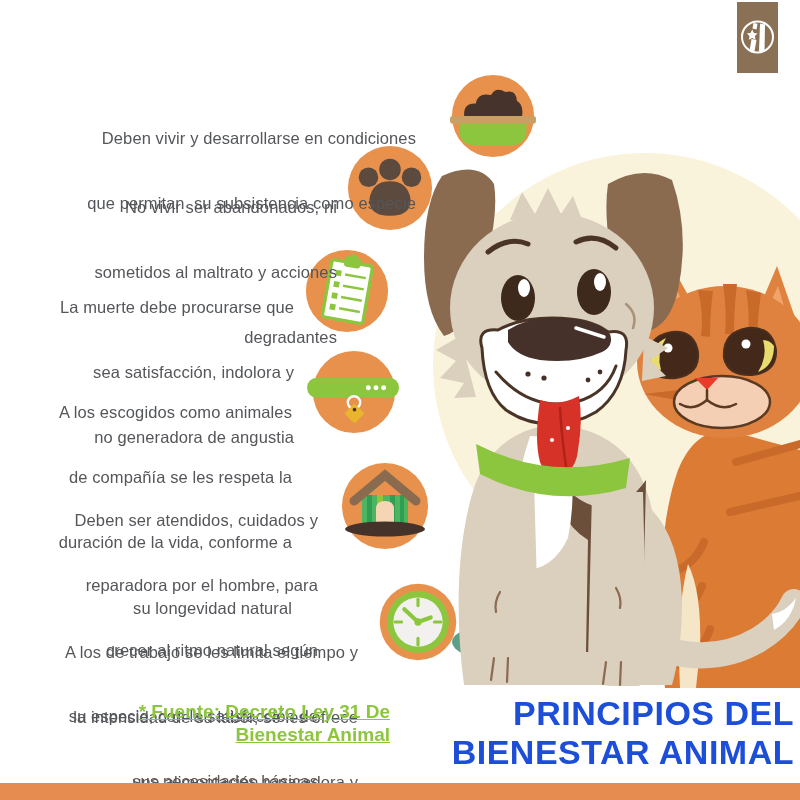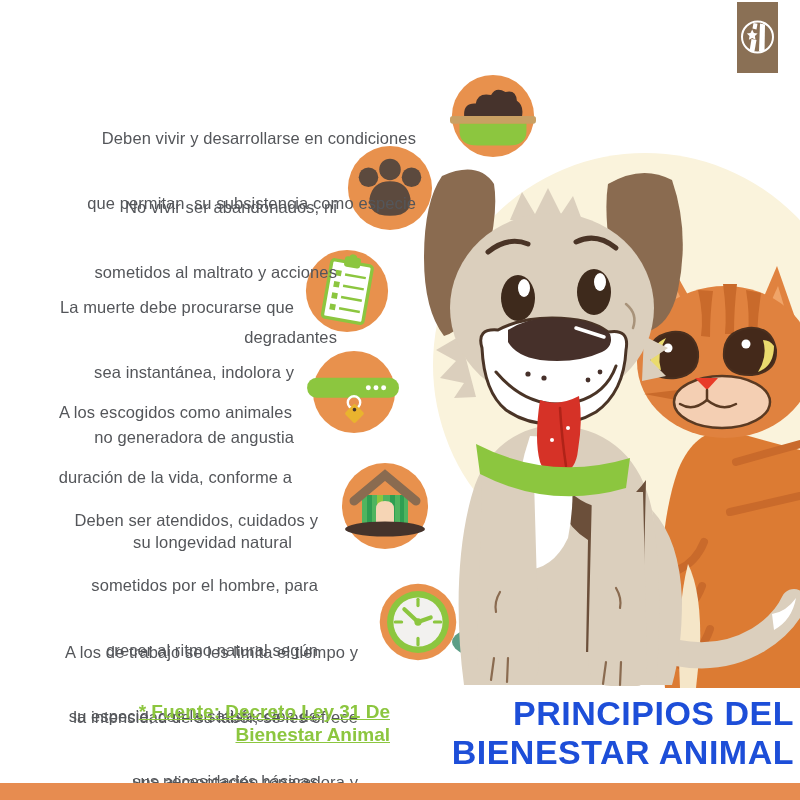--- a/index.html
+++ b/index.html
@@ -54,31 +54,32 @@
   <div>Deben vivir y desarrollarse en condiciones</div>
   <div>que permitan  su subsistencia como especie</div>
 </div>
 <div class="ptext" style="top:153px;right:463px">
   <div>No vivir ser abandonados, ni</div>
   <div>sometidos al maltrato y acciones</div>
   <div>degradantes</div>
 </div>
 <div class="ptext" style="top:253px;right:506px">
   <div>La muerte debe procurarse que</div>
-  <div>sea instantánea, indolora y</div>
+  <div>sea satisfacción, indolora y</div>
   <div>no generadora de angustia</div>
 </div>
 <div class="ptext" style="top:358px;right:508px">
   <div>A los escogidos como animales</div>
+  <div>de compañía se les respeta la</div>
   <div>duración de la vida, conforme a</div>
   <div>su longevidad natural</div>
 </div>
 <div class="ptext" style="top:466px;right:482px">
   <div>Deben ser atendidos, cuidados y</div>
-  <div>sometidos por el hombre, para</div>
+  <div>reparadora por el hombre, para</div>
   <div>crecer al ritmo natural según</div>
   <div>su especie, con la satisfacción de</div>
   <div>sus necesidades básicas</div>
 </div>
 <div class="ptext" style="top:598px;right:442px">
   <div>A los de trabajo se les limita el tiempo y</div>
   <div>la intensidad de su labor, se les ofrece</div>
   <div>una alimentación reparadora y</div>
   
 </div>

